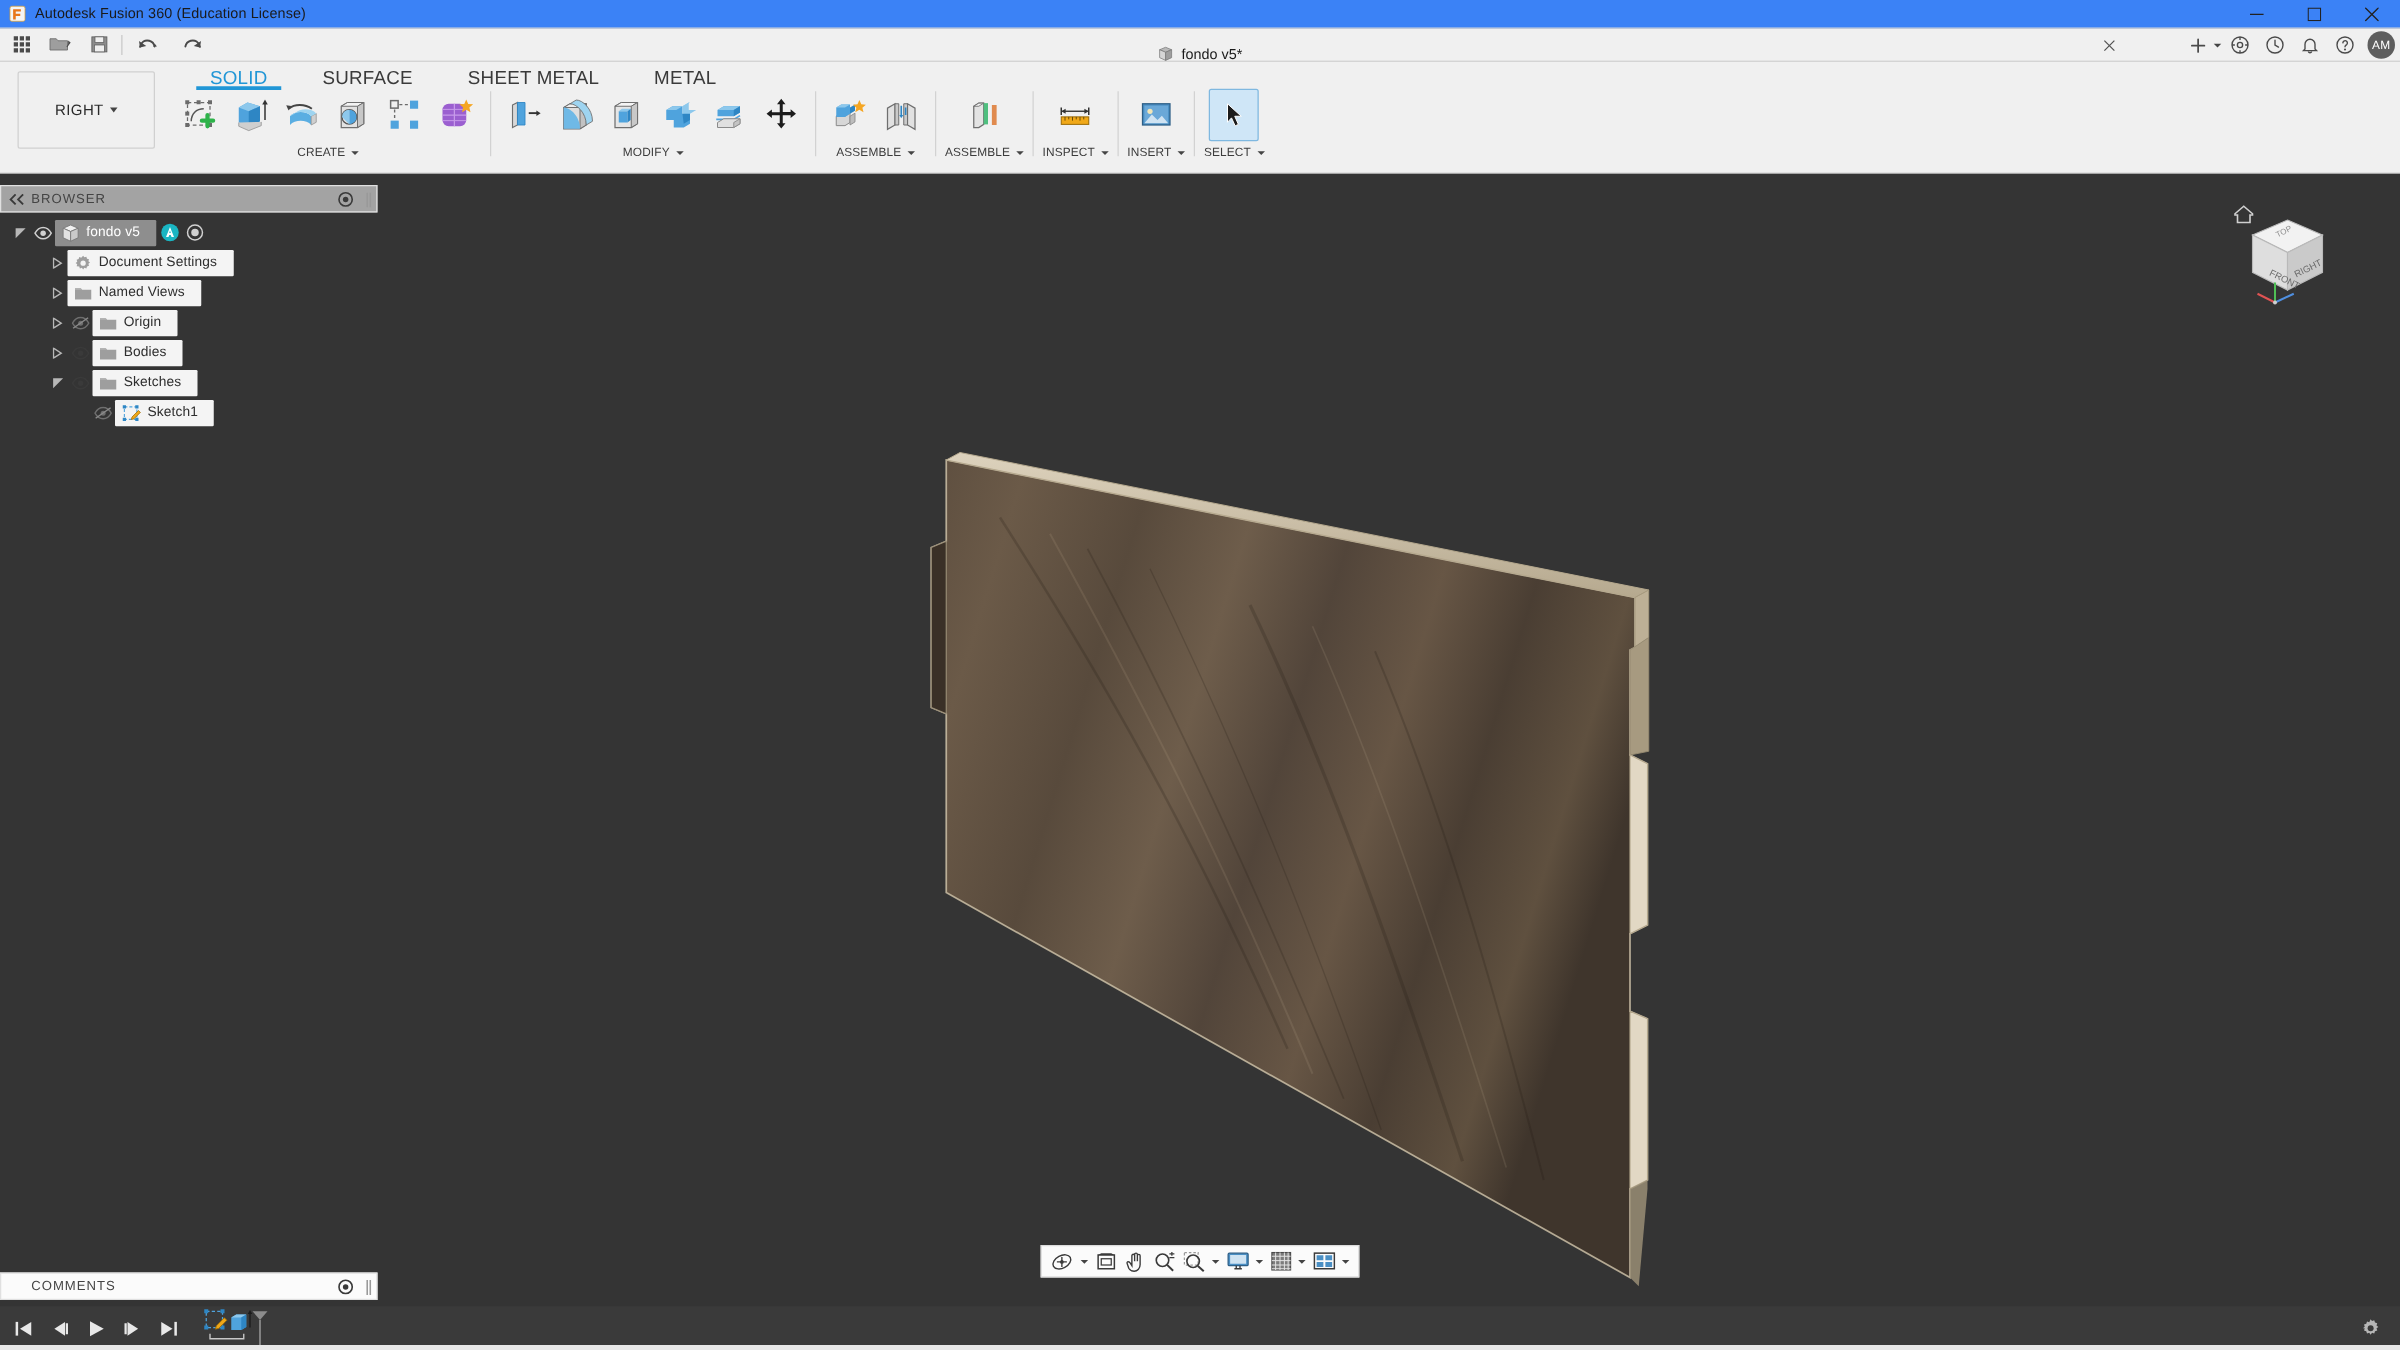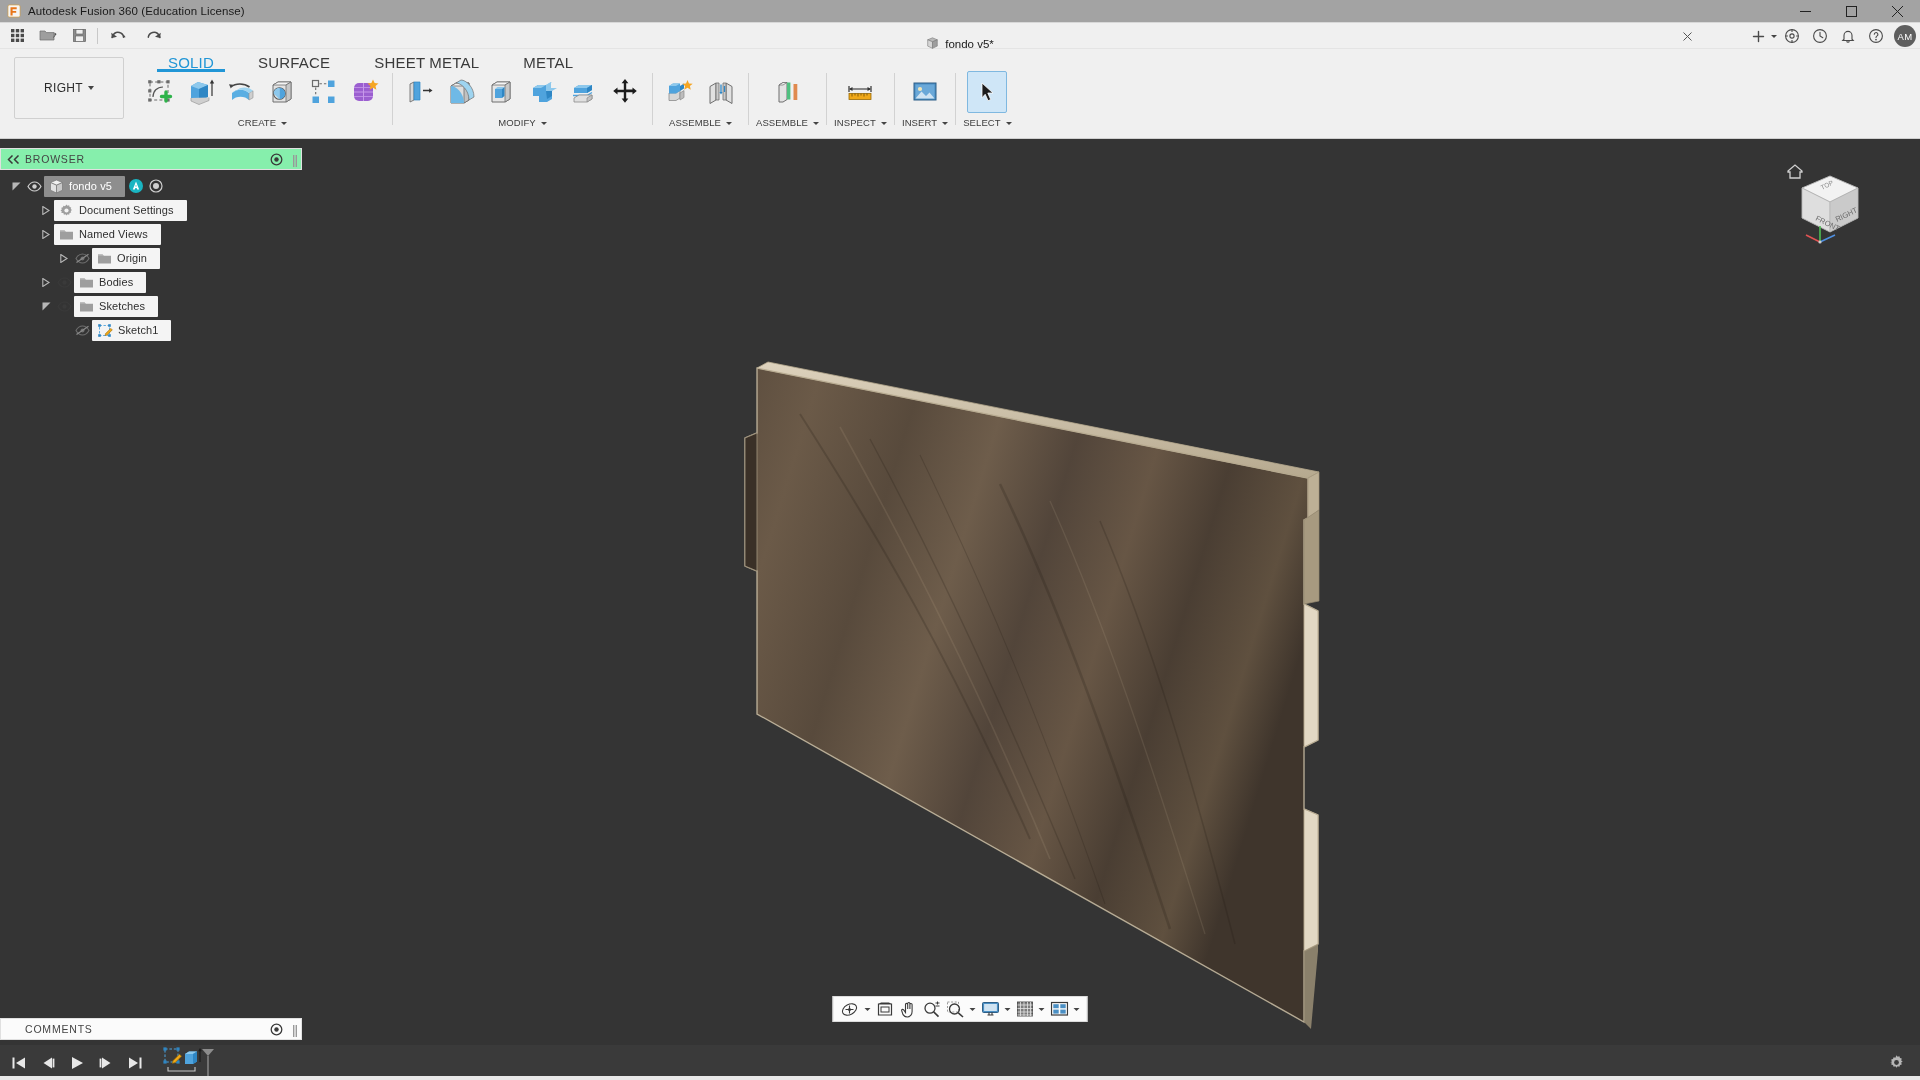--- a/index.html
+++ b/index.html
@@ -5,21 +5,21 @@
   * { margin:0; padding:0; box-sizing:border-box; }
   html,body { width:1920px; height:1080px; overflow:hidden; }
   body {
     font-family:"Liberation Sans", sans-serif;
     background:#2f2f2f;
     -webkit-font-smoothing:antialiased;
   }
 
   
   .titlebar{
-    height:23px; background:#a3a3a3; display:flex; align-items:center;
+    height:23px; background:#3b82f6; display:flex; align-items:center;
     border-bottom:1px solid #d8d8d8; position:relative;
   }
   .tb-logo{
     width:14px;height:14px;margin-left:7px;margin-right:7px;
     display:flex;align-items:center;justify-content:center;
   }
   .tb-title{ font-size:11.5px; color:#1a1a1a; letter-spacing:.1px; }
   .tb-winbtns{ position:absolute; right:0; top:0; height:23px; display:flex; }
   .tb-winbtn{ width:46px;height:23px;display:flex;align-items:center;justify-content:center;cursor:default;}
   .tb-winbtn svg{ display:block; }
@@ -87,21 +87,21 @@
         border-radius:2px; cursor:default; position:relative; }
   .ric.selected{ background:#cfe6f7; border:1px solid #7fb8e0; }
   .ric svg{ display:block; }
 
   
   .workspace{ position:absolute; left:0; top:139px; width:1920px; height:941px; background:#343434;
               overflow:hidden; }
 
   
   .browser-hdr{
-    position:absolute;left:0;top:9px;width:302px;height:22px;background:#86efac;
+    position:absolute;left:0;top:9px;width:302px;height:22px;background:#a3a3a3;
     display:flex;align-items:center; border:1px solid #e0e0e0;
   }
   .bh-collapse{ width:24px;display:flex;align-items:center;justify-content:center;}
   .bh-title{ font-size:10.5px;color:#444;letter-spacing:.8px;}
   .bh-dots{ position:absolute;right:18px;display:flex;align-items:center;}
   .bh-grip{ position:absolute;right:4px;width:4px;height:12px;}
 
   .tree{ position:absolute;left:0;top:35px;width:302px; font-size:11px; }
   .trow{ display:flex; align-items:center; height:24px; position:relative; }
   .tlabelbox{
@@ -697,21 +697,21 @@
         <span>
           <svg width="15" height="13" viewBox="0 0 15 13" style="display:block">
             <path d="M1 2.5h4.6l1.1 1.3H14v7.7H1z" fill="#9e9e9e"></path>
             <path d="M1 2.5h4.6l1.1 1.3H1z" fill="#b5b5b5"></path>
           </svg>
         </span>
         <span class="tname">Named Views</span>
       </span>
     </div>
 
-    <div class="trow" style="padding-left:56px;">
+    <div class="trow" style="padding-left:38px;">
       <span class="tw-arrow">
         <svg width="9" height="9" viewBox="0 0 9 9">
             <path d="M0.8 0.5L7 4.5 0.8 8.5z" fill="none" stroke="#b7b7b7" stroke-width="1.1"></path>
           </svg>
       </span>
       <span class="eye">
         <svg width="15" height="11" viewBox="0 0 15 11">
             <path d="M7.5 1C3.5 1 1 5.5 1 5.5S3.5 10 7.5 10 14 5.5 14 5.5 11.5 1 7.5 1z" fill="none" stroke="#6e6e6e" stroke-width="1.1"></path>
             <circle cx="7.5" cy="5.5" r="2" fill="#6e6e6e"></circle>
             <path d="M1.5 9.6L13.5 1.2" stroke="#8a8a8a" stroke-width="1.2"></path>

